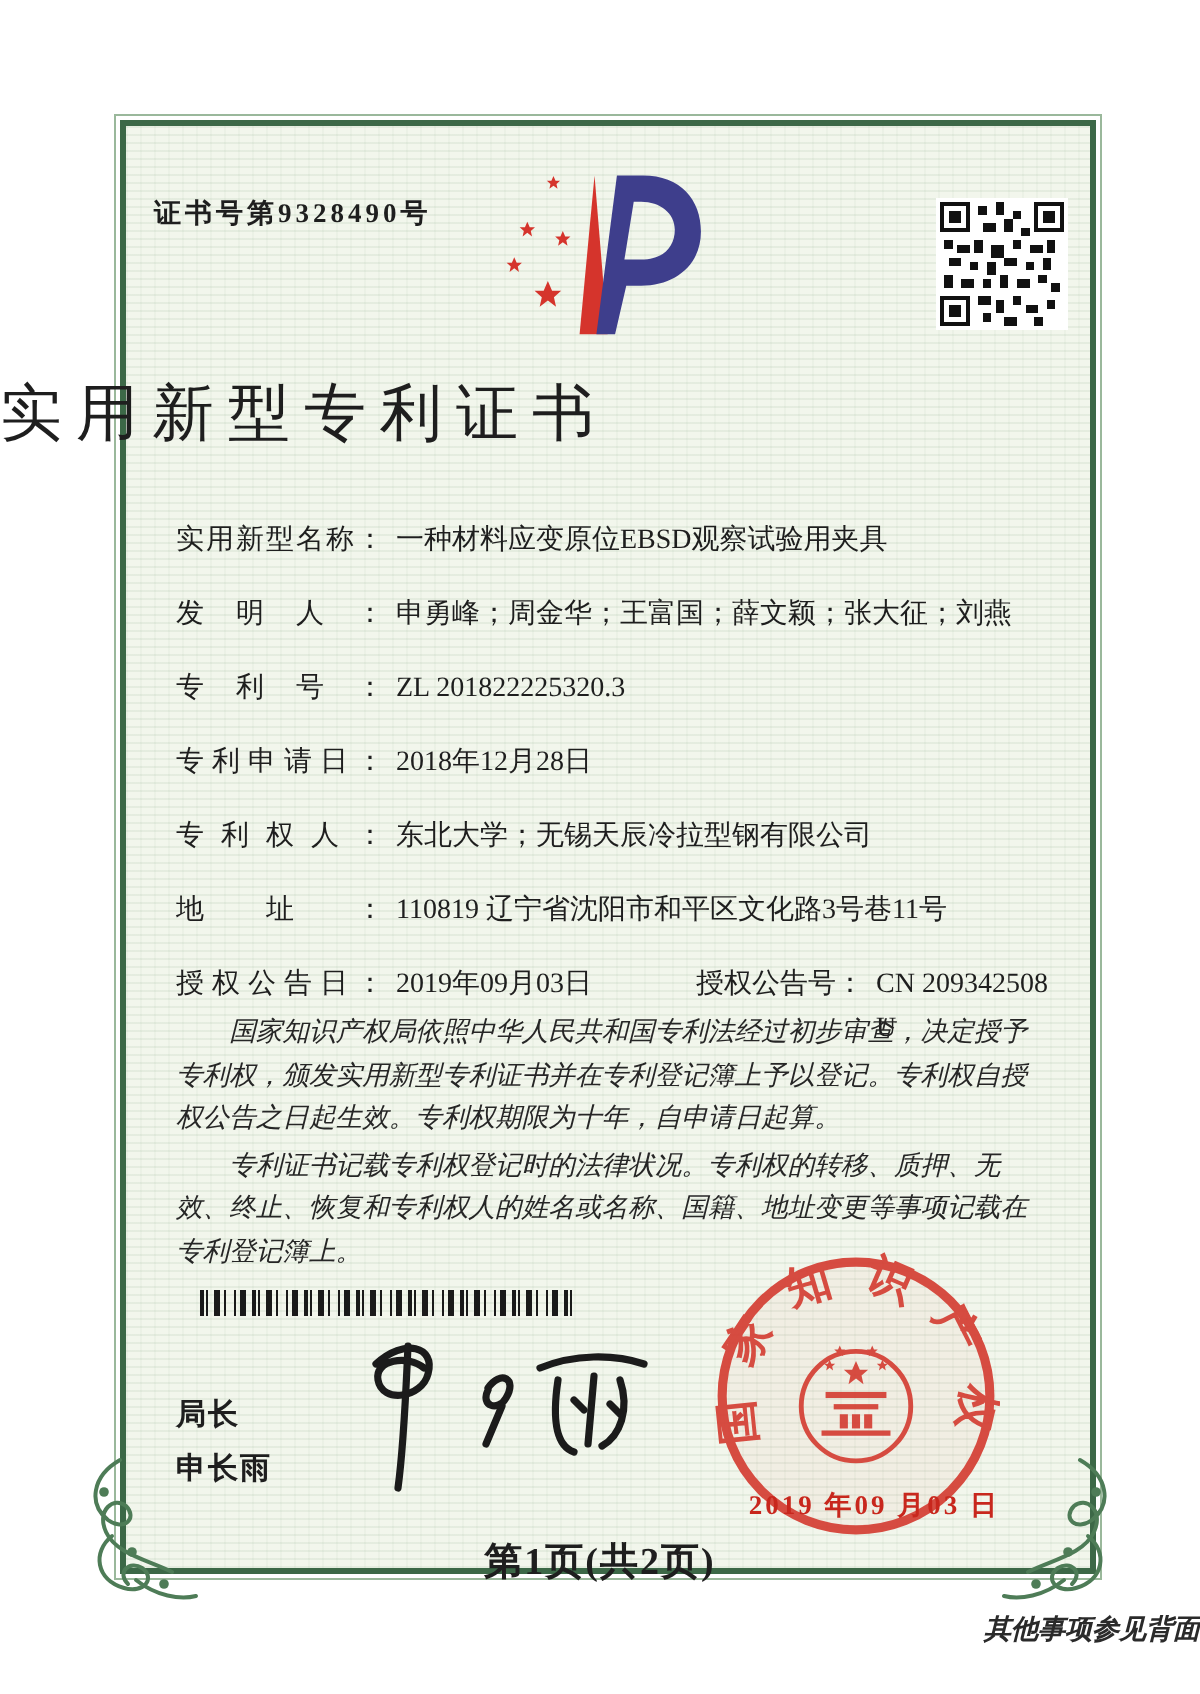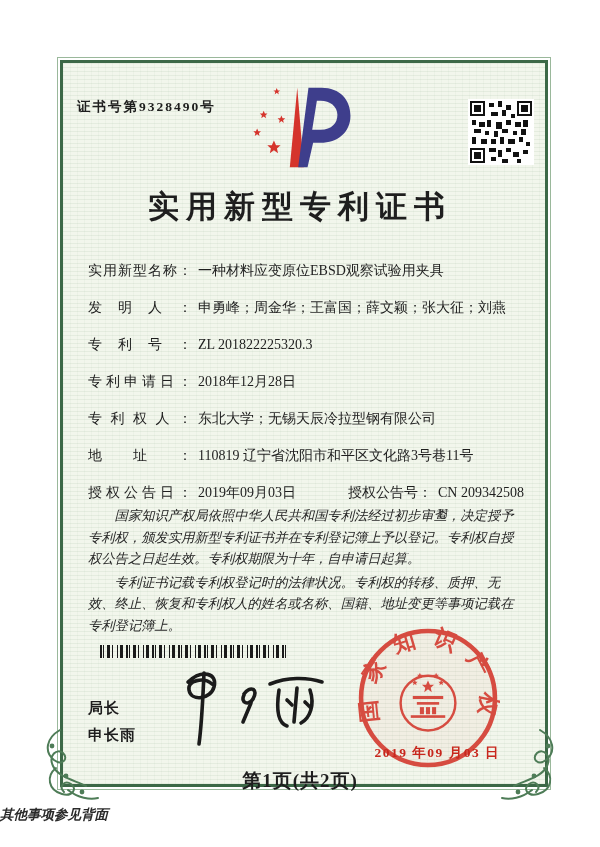--- a/index.html
+++ b/index.html
@@ -18,22 +18,22 @@
     border:3px solid #3c6847;
     background-color:#f2f6ec;
     background-image:
       repeating-linear-gradient(0deg, rgba(110,150,110,.10) 0 1px, transparent 1px 4px),
       repeating-linear-gradient(90deg, rgba(110,150,110,.05) 0 1px, transparent 1px 7px);
   }
   .cert-no{position:absolute; left:77px; top:98px; font-size:13.5px; letter-spacing:2px; font-weight:600;}
   .logo{position:absolute; left:245px; top:80px; width:112px; height:94px;}
   .qr{position:absolute; left:468px; top:99px; width:62px; height:62px; background:#fff; padding:2px;}
   .title{
-    position:absolute; left:0; top:186px; width:100%; text-align:center;
-    font-size:31px; font-weight:700; letter-spacing:7px;
+    position:absolute; left:0; top:186px; width:100%; text-align:left;
+    font-size:31px; font-weight:400; letter-spacing:7px;
   }
   .fields{position:absolute; left:88px; top:260px; width:436px;}
   .frow{display:flex; align-items:flex-start; margin-bottom:15px; line-height:22px; font-size:14px; font-weight:400;}
   .flabel{
     display:inline-block; width:104px; min-width:104px;
     text-align:justify; text-align-last:justify; margin-right:6px;
   }
   .fvalue{flex:1;}
   .grow2{display:flex;}
   .gpair1{display:flex; width:260px;}
@@ -59,21 +59,21 @@
   .seal{position:absolute; left:356px; top:626px; width:144px; height:144px; opacity:.9;}
   .seal-date{
     position:absolute; left:360px; top:744px; width:140px; text-align:right;
     color:#c8271d; font-size:13.5px; font-weight:700; letter-spacing:1.5px;
   }
   .page-num{
     position:absolute; left:0; top:768px; width:100%; text-align:center;
     font-size:19px; font-weight:700; letter-spacing:1px;
   }
   .back-note{
-    position:absolute; left:0; top:806px; width:100%; text-align:left;
+    position:absolute; left:0; top:806px; width:100%; text-align:right;
     font-size:13.5px; font-style:italic; font-weight:600; color:#2a2a2a;
   }
   .ornament{position:absolute; width:62px; height:78px;}
   .orn-left{left:38px; top:728px;}
   .orn-right{left:500px; top:728px; transform:scaleX(-1);}
 </style>
 </head>
 <body>
 
 <div class="page">

